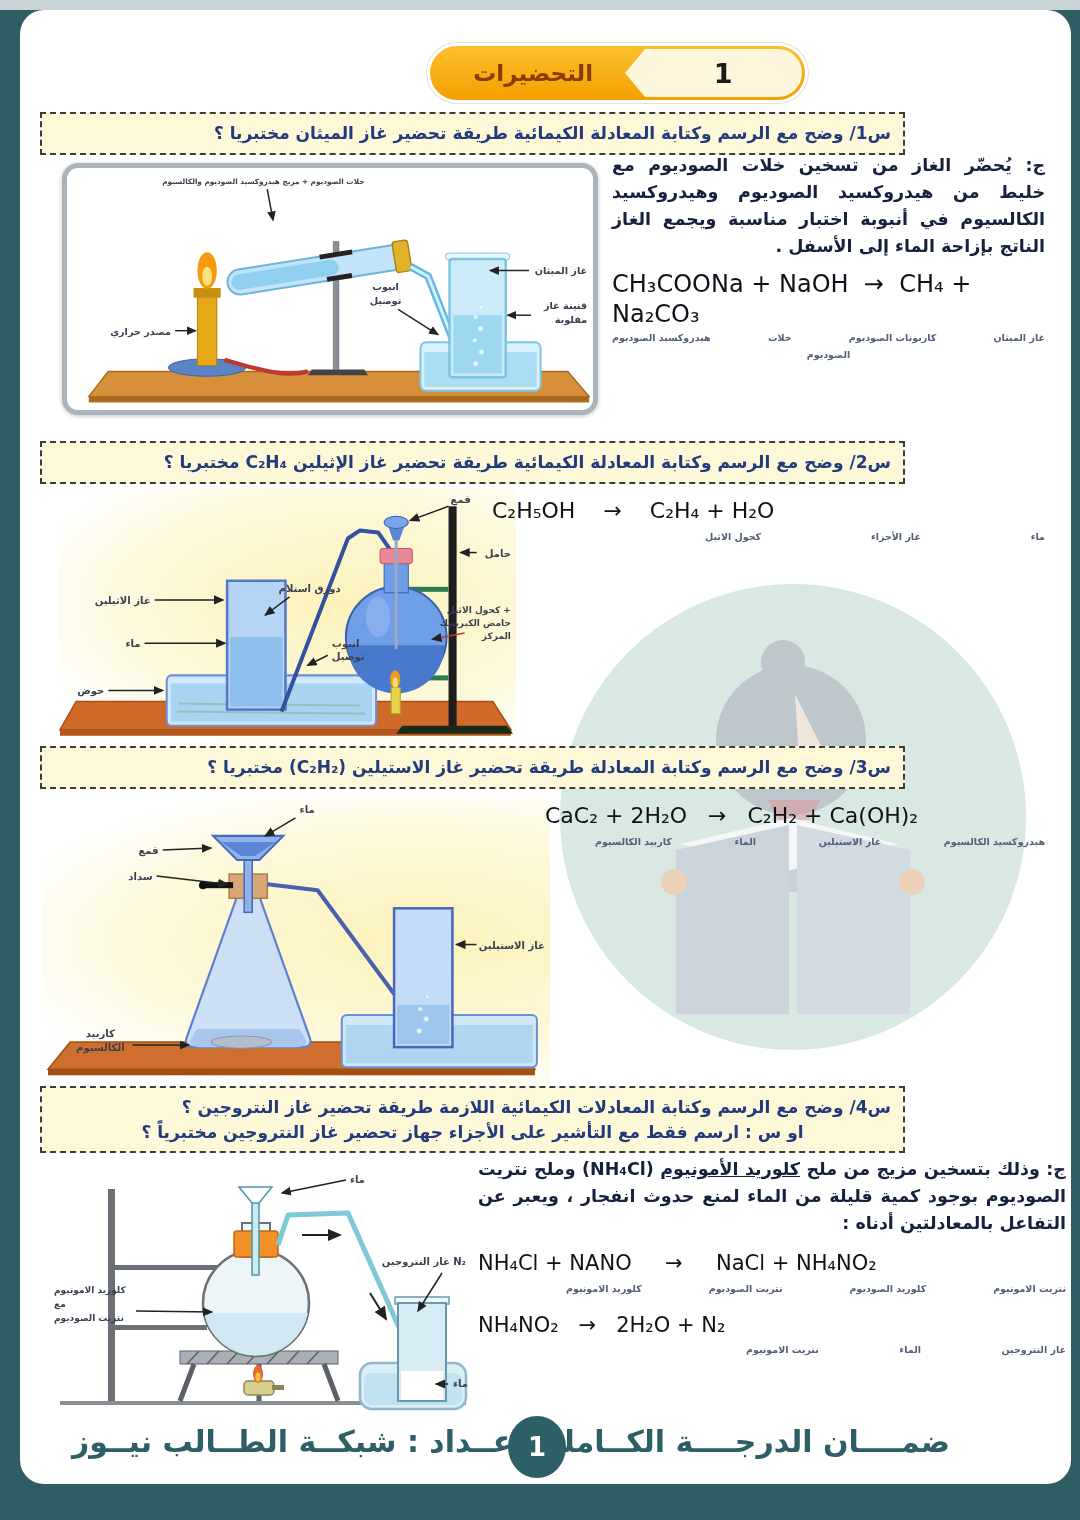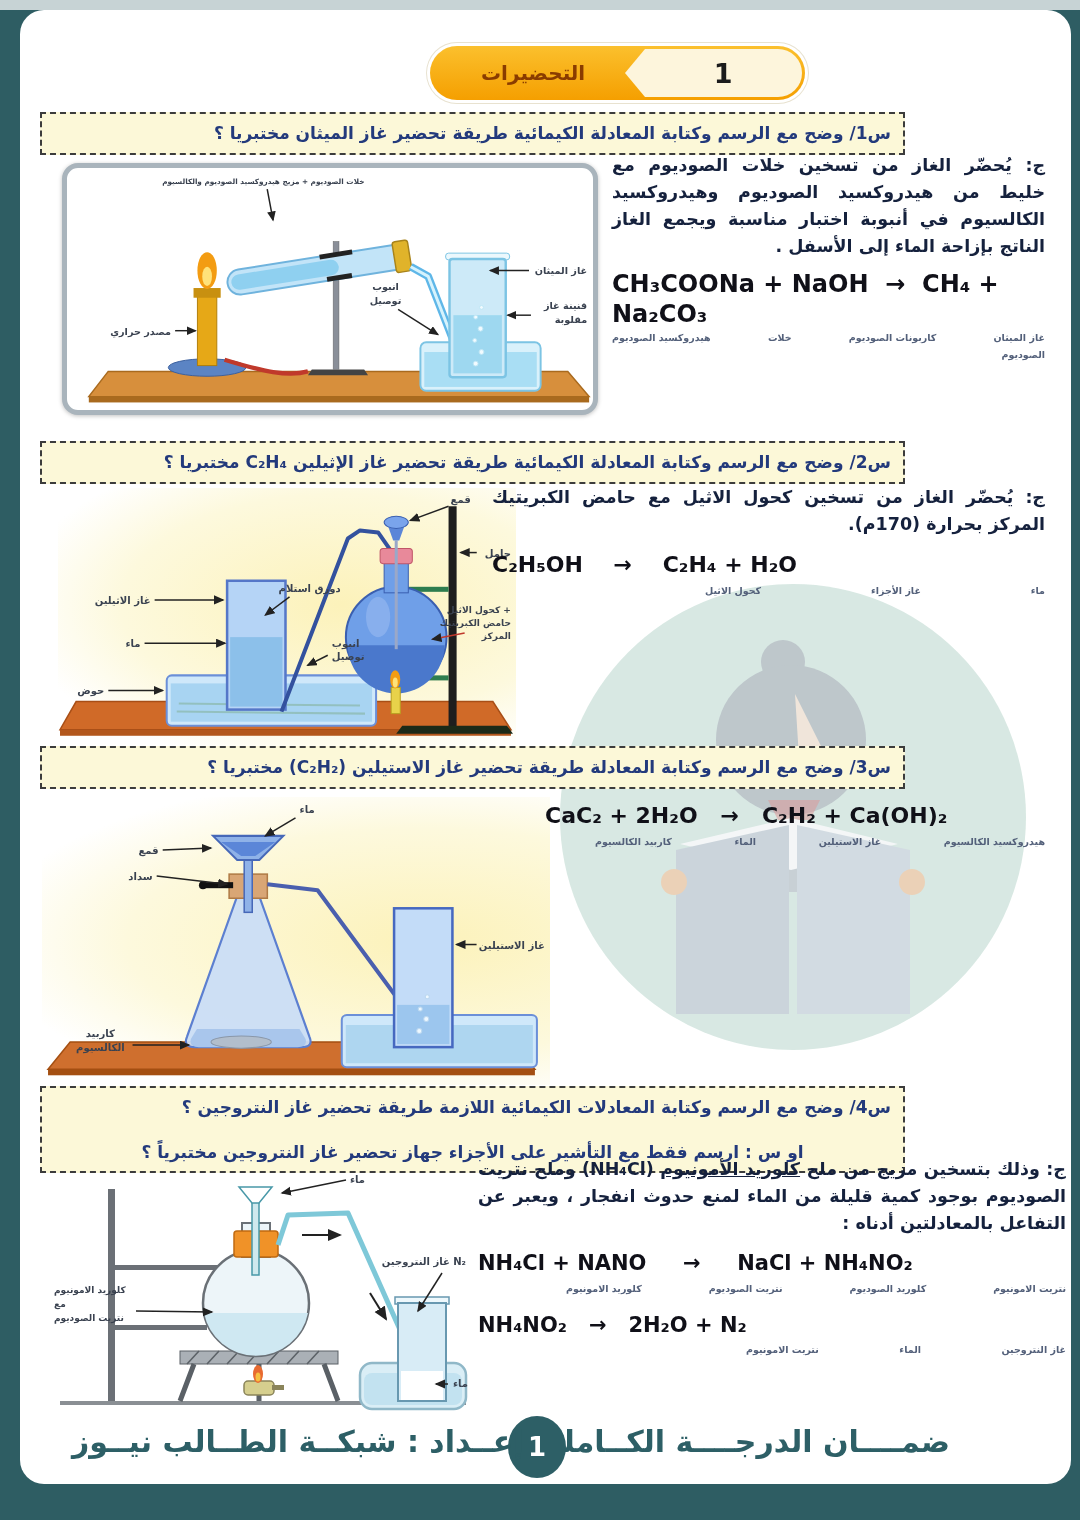--- a/index.html
+++ b/index.html
@@ -12,43 +12,43 @@
   .page {
     position:absolute; left:20px; top:10px; width:1051px; height:1474px;
     background:#ffffff; border-radius:24px; overflow:hidden;
   }
   
   .badge { position:absolute; left:410px; top:36px; width:375px; height:54px;
     background:linear-gradient(#fbc02d,#f59f00); border-radius:27px;
     box-shadow:0 0 0 3px #fff, 0 0 0 4px #e8e2d0; }
   .badge-label { position:absolute; left:0; top:0; width:55%; height:100%;
     display:flex; align-items:center; justify-content:center;
-    color:#8a3c00; font-size:20px; font-weight:bold; direction:rtl; }
+    color:#8a3c00; font-size:23px; font-weight:bold; direction:rtl; }
   .badge-right { position:absolute; right:3px; top:3px; bottom:3px; width:42%;
     background:#fdf5dc; border-radius:0 24px 24px 0;
     display:flex; align-items:center; justify-content:center; }
   .badge-chev { position:absolute; right:calc(42% + 3px); top:3px;
     width:0; height:0; border-top:24px solid transparent; border-bottom:24px solid transparent;
     border-right:20px solid #fdf5dc; }
   .badge-num { color:#1b1b1b; font-size:27px; font-weight:bold; }
   
   .qbar { position:absolute; left:20px; width:865px; box-sizing:border-box;
     background:#fcf8d8; border:2px dashed #3c3c3c;
     color:#233a7c; font-weight:bold; font-size:17px;
     direction:rtl; text-align:right; padding:7px 12px; line-height:1.45; z-index:2; }
-  .qbar .line2 { text-align:center;margin-top:20px; }
+  .qbar .line2 { text-align:center; }
   
   .ans { position:absolute; direction:rtl; text-align:justify;
     color:#15213d; font-weight:bold; font-size:17.5px; line-height:1.55; z-index:2; }
-  .eq { direction:ltr; text-align:left; font-weight:bold; color:#101018;
+  .eq { direction:ltr; text-align:left; font-weight:normal; color:#101018;
     white-space:pre; margin-top:10px; font-size:22px; }
   .eq.big { font-size:24px; margin-top:8px; line-height:1.25; }
   .eqlabels { direction:ltr; display:flex; justify-content:space-between;
     font-size:9.5px; color:#53607a; font-weight:bold; margin-top:2px; }
-  .eqlabels2 { direction:rtl; text-align:right; font-size:9.5px; color:#53607a;
+  .eqlabels2 { direction:rtl; text-align:center; font-size:9.5px; color:#53607a;
     font-weight:bold; margin-top:3px; }
   
   .diag { position:absolute; z-index:1; }
   #d1 { left:42px; top:153px; width:536px; height:252px; background:#fff;
     border:5px solid #a9b4bc; border-radius:16px; box-sizing:border-box;
     box-shadow:0 1px 4px rgba(0,0,0,.25);padding-left:16px; }
   #d2 { left:38px; top:478px; width:458px; height:260px;
     background:radial-gradient(ellipse at 62% 45%, #fcf2ba 0%, #fdf9dd 55%, rgba(253,250,230,0) 82%); }
   #d3 { left:22px; top:787px; width:508px; height:288px;
     background:radial-gradient(ellipse at 75% 50%, #fcf2ba 0%, #fdf9dd 55%, rgba(253,250,230,0) 82%); }
@@ -220,21 +220,20 @@
       <line x1="86" y1="154" x2="166" y2="154" stroke="#222" stroke-width="1.5" marker-end="url(#ar2)"></line>
       <text x="46" y="205" text-anchor="end" font-size="10">حوض</text>
       <line x1="50" y1="201" x2="104" y2="201" stroke="#222" stroke-width="1.5" marker-end="url(#ar2)"></line>
       <text x="272" y="158" text-anchor="start" font-size="10">انبوب</text>
       <text x="272" y="171" text-anchor="start" font-size="10">توصيل</text>
       <line x1="268" y1="166" x2="248" y2="176" stroke="#222" stroke-width="1.5" marker-end="url(#ar2)"></line>
     </svg>
   </div>
 
   <div id="a2" class="ans" style="left:472px; top:474px; width:553px;">
-    <span>ج: يُحضّر الغاز من تسخين كحول الاثيل مع حامض الكبريتيك المركز بحرارة (170م).</span>
     <div class="eq">C₂H₅OH    →    C₂H₄ + H₂O</div>
     <div class="eqlabels" style="width:340px;">
       <span>كحول الاثيل</span>
       <span>غاز الأجزاء</span>
       <span>ماء</span>
     </div>
   </div>
 
   <div id="q3bar" class="qbar" style="top:736px;">
     <span>س3/ وضح مع الرسم وكتابة المعادلة طريقة تحضير غاز الاستيلين (C₂H₂) مختبريا ؟</span>

